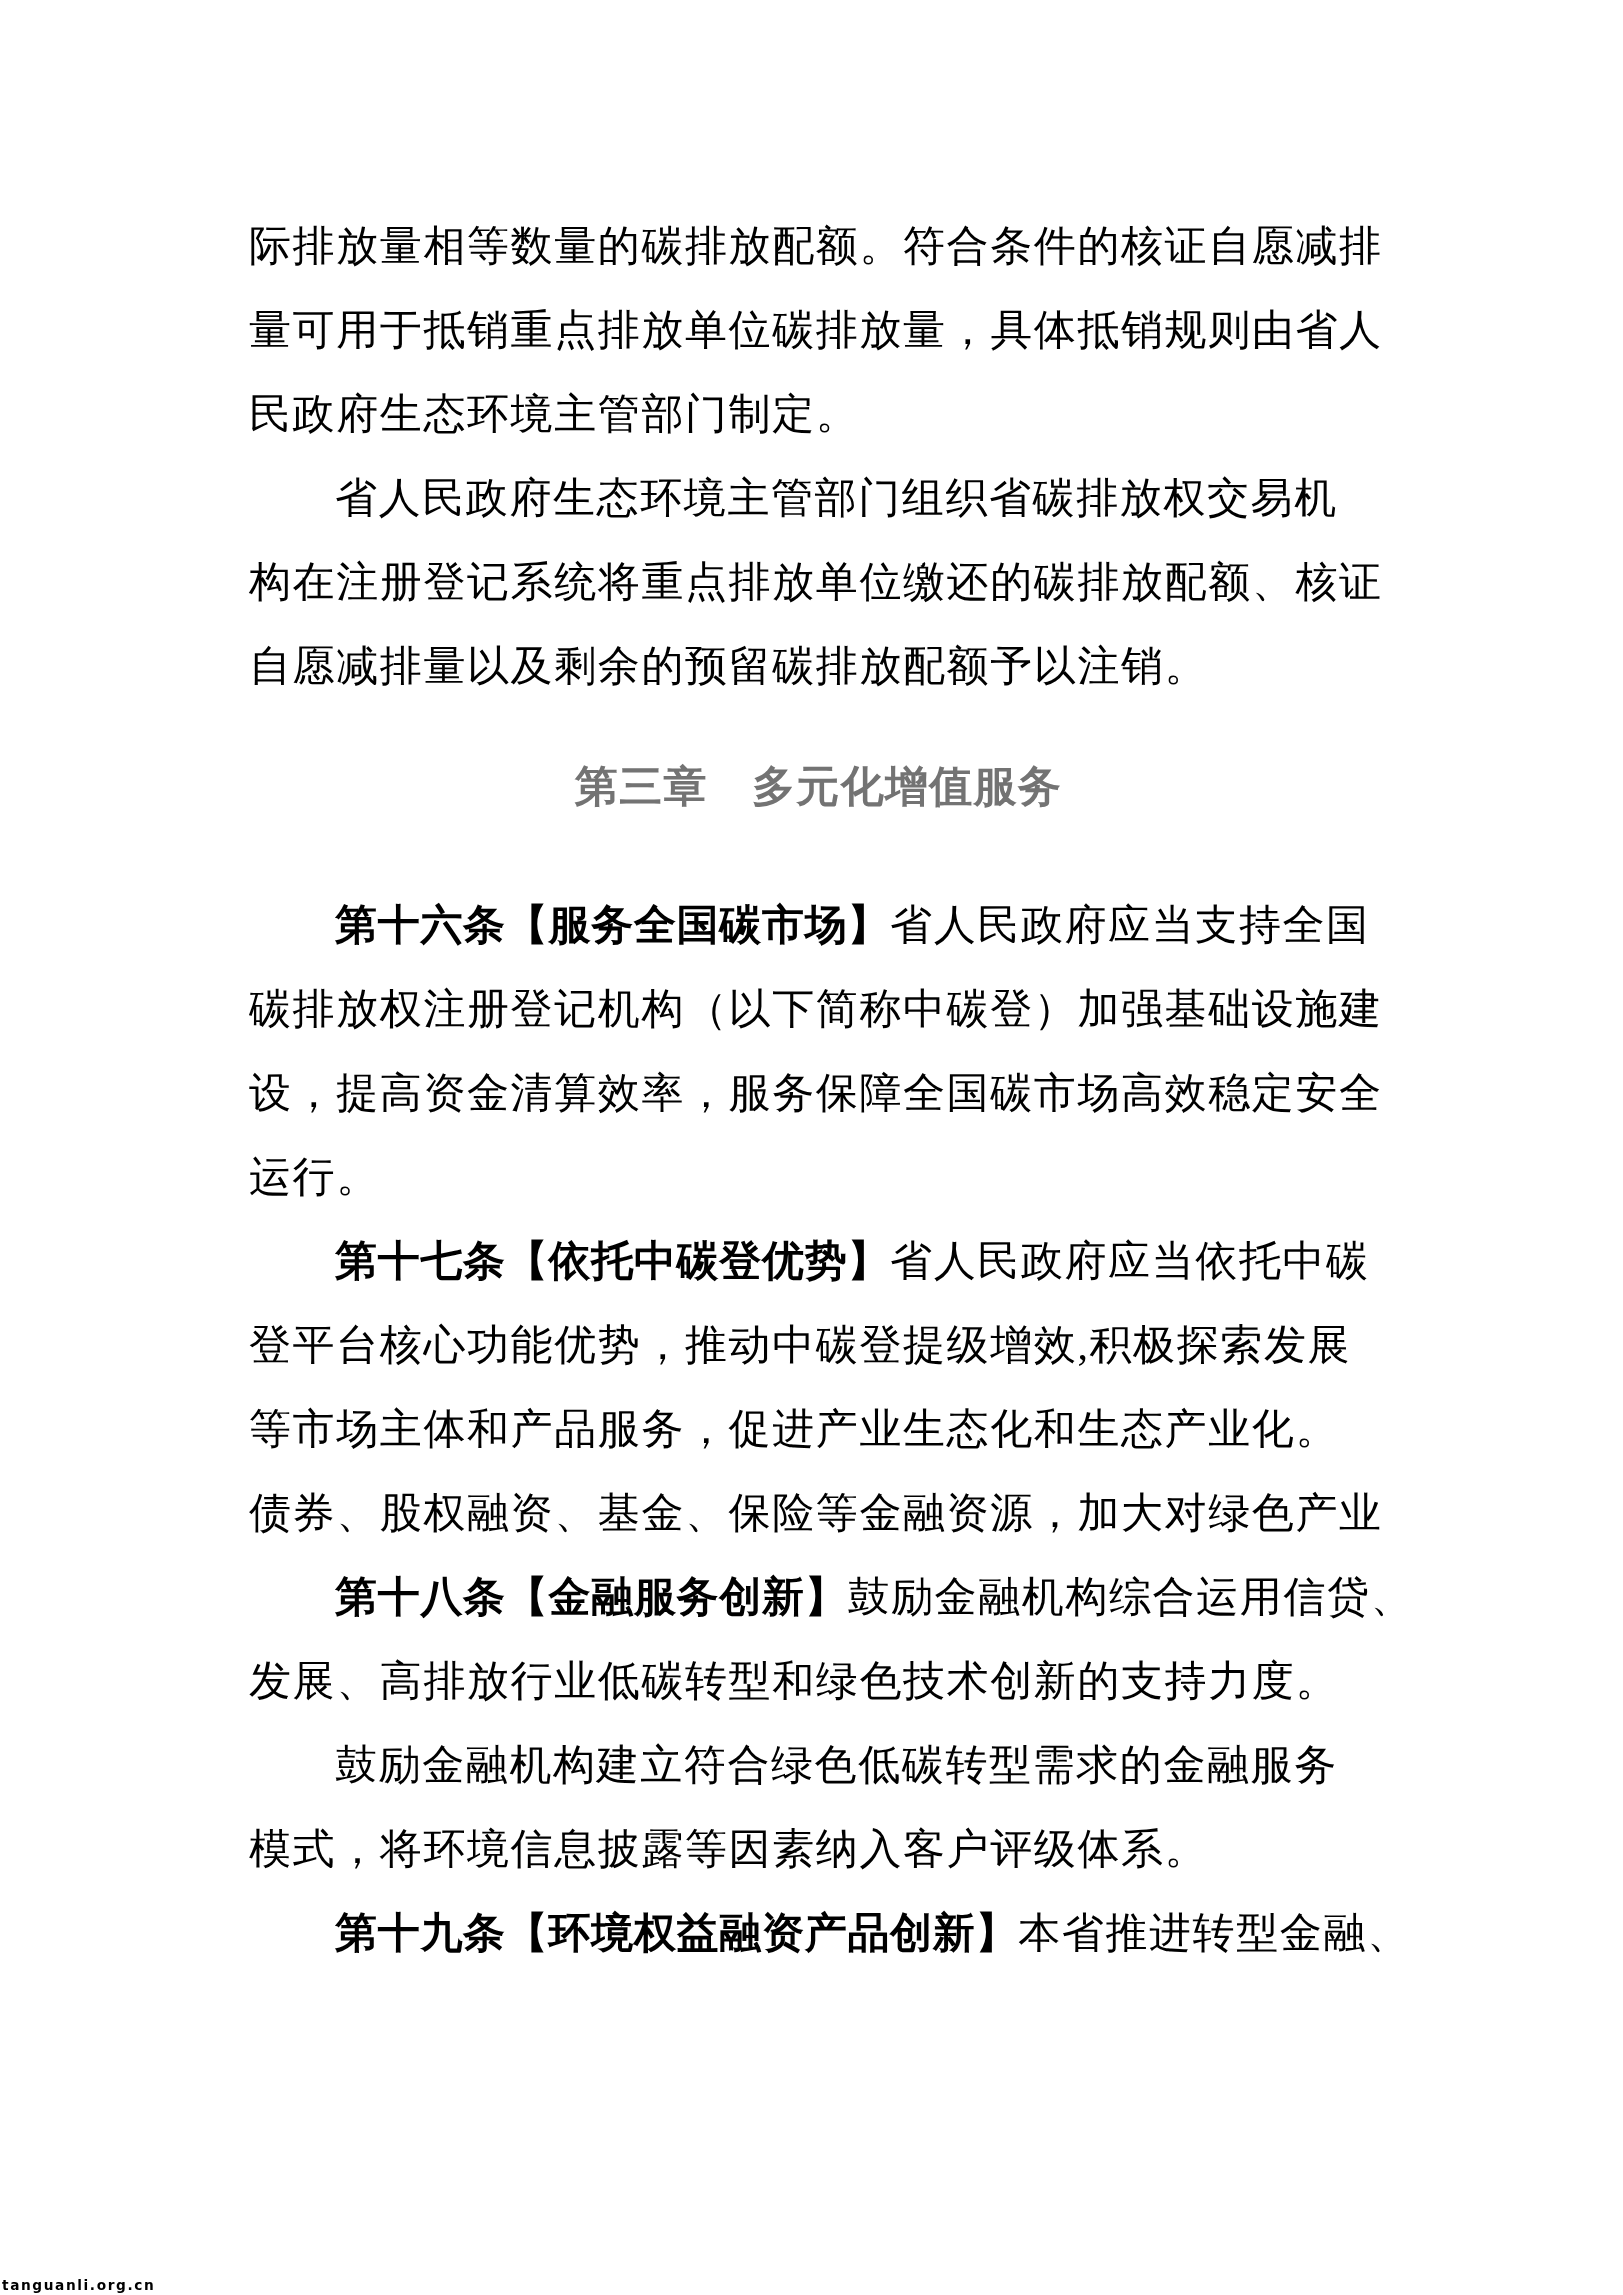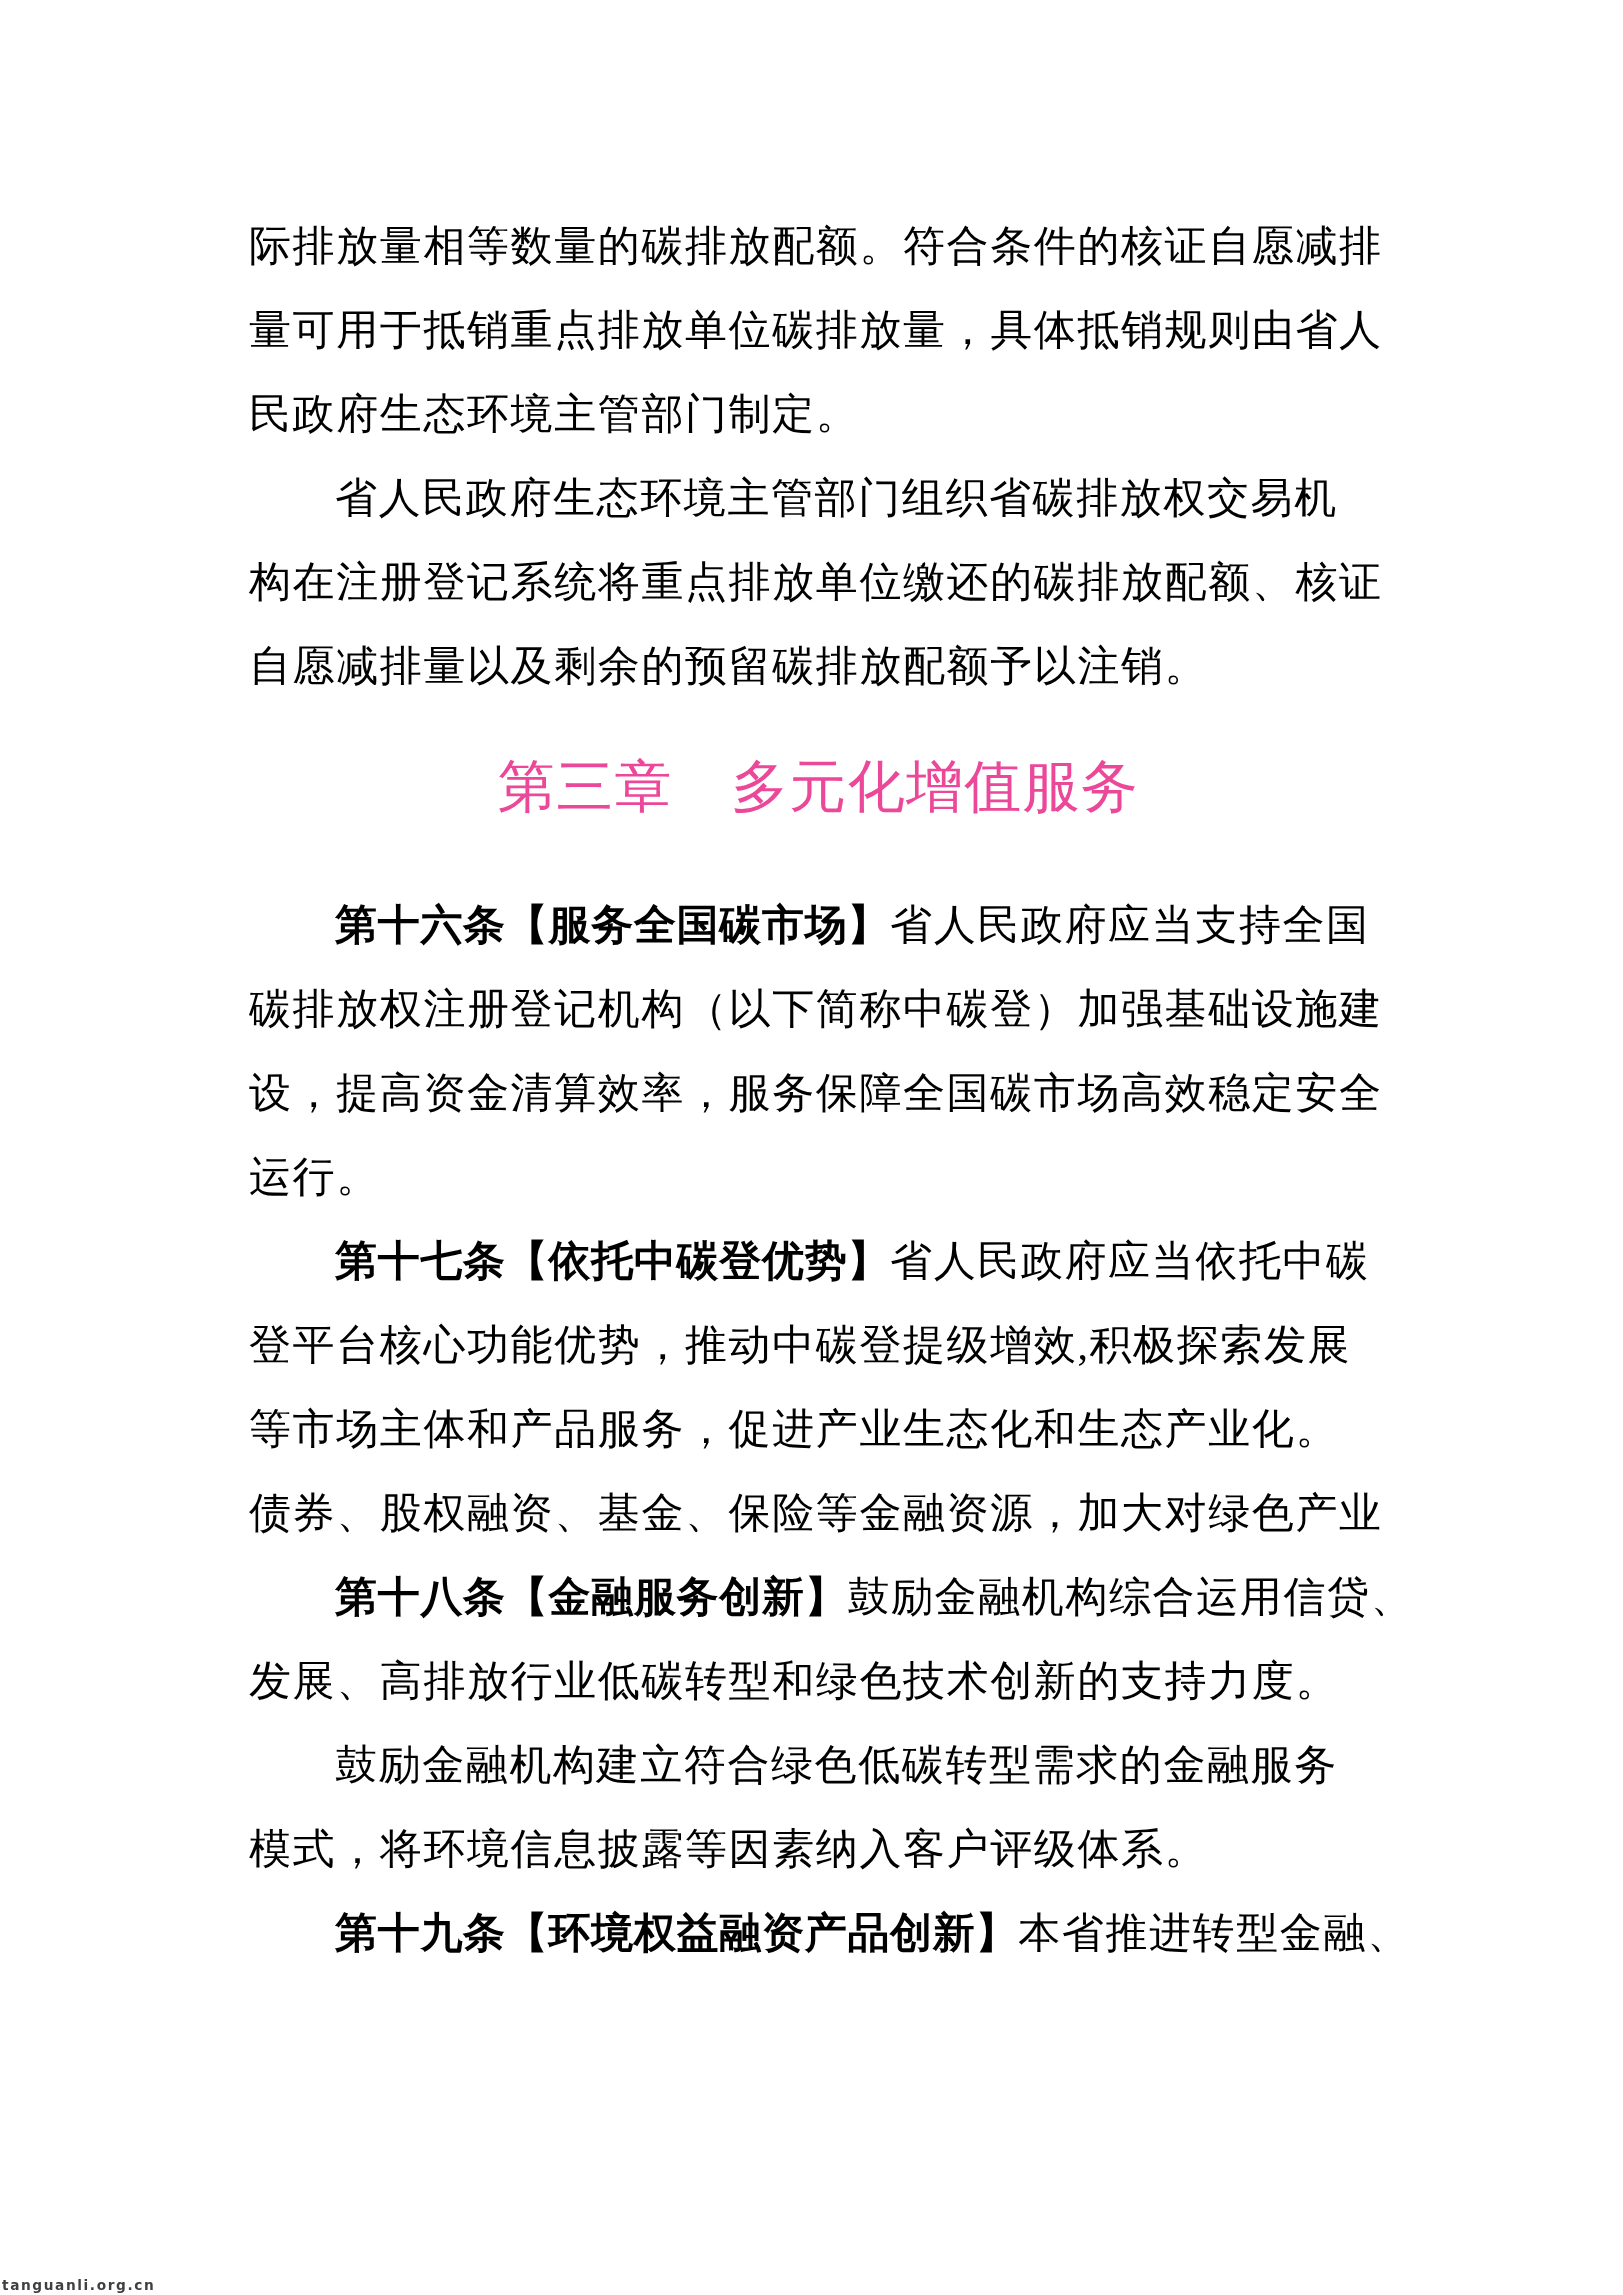--- a/index.html
+++ b/index.html
@@ -33,25 +33,25 @@
     padding-left: 86px;
   }
   .bold-lead {
     font-family: "Liberation Sans", "DejaVu Sans", sans-serif;
     font-weight: 700;
     letter-spacing: 0.7px;
     margin-top: 24px;
   }
   .chapter-heading {
     font-family: "Liberation Sans", "DejaVu Sans", sans-serif;
-    font-weight: 400;
-    font-size: 57px;
+    font-weight: 700;
+    font-size: 43px;
     line-height: 84px;
     letter-spacing: 1.3px;
-    color: #ec4899;
+    color: #737373;
     text-align: center;
     margin: 36px 0 55px 0;
     white-space: nowrap;
   }
   .watermark {
     position: absolute;
     left: 2px;
     bottom: 2px;
     font-family: "DejaVu Sans", sans-serif;
     font-size: 13.7px;
@@ -78,15 +78,15 @@
       <div class="line indent"><span class="bold-lead">第十七条【依托中碳登优势】</span>省人民政府应当依托中碳</div>
       <div class="line">登平台核心功能优势，推动中碳登提级增效,积极探索发展</div>
       <div class="line">等市场主体和产品服务，促进产业生态化和生态产业化。</div>
       <div class="line">债券、股权融资、基金、保险等金融资源，加大对绿色产业</div>
       <div class="line indent"><span class="bold-lead">第十八条【金融服务创新】</span>鼓励金融机构综合运用信贷、</div>
       <div class="line">发展、高排放行业低碳转型和绿色技术创新的支持力度。</div>
       <div class="line indent">鼓励金融机构建立符合绿色低碳转型需求的金融服务</div>
       <div class="line">模式，将环境信息披露等因素纳入客户评级体系。</div>
       <div class="line indent"><span class="bold-lead">第十九条【环境权益融资产品创新】</span>本省推进转型金融、</div>
     </div>
-  <div class="watermark" style="color: #404040;">tanguanli.org.cn</div>
+  <div class="watermark" style="color: #000000;">tanguanli.org.cn</div>
 </div>
 
 
 </body></html>

